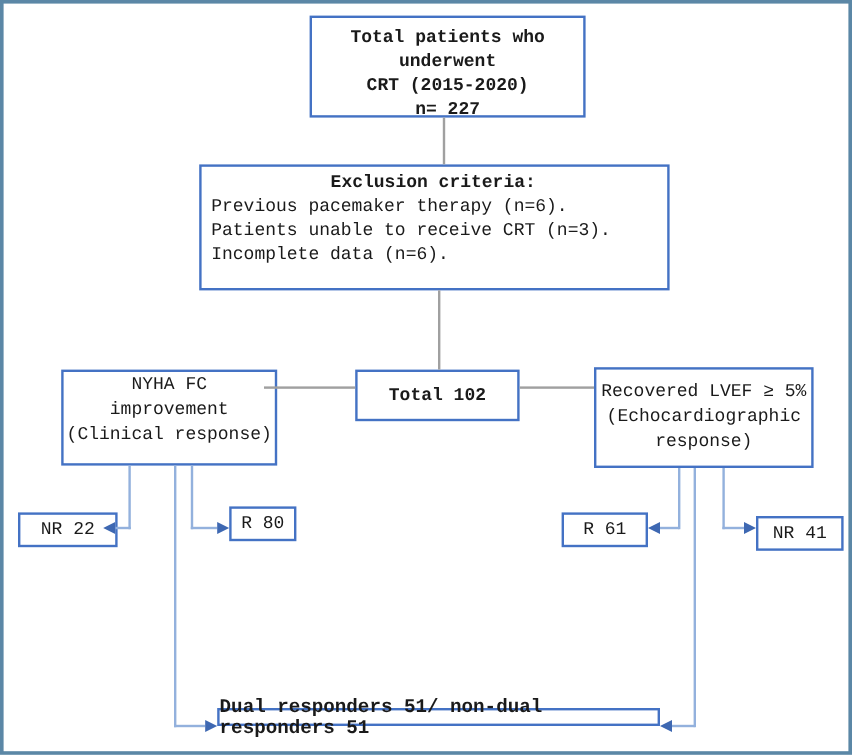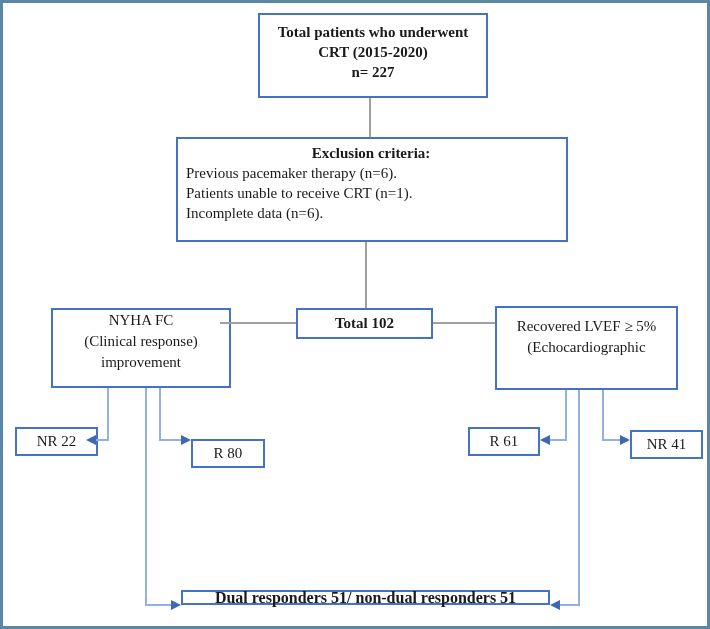--- a/index.html
+++ b/index.html
@@ -22,34 +22,35 @@
     height: 629px;
     background: #fff;
     border: 3px solid var(--frame);
     overflow: hidden;
   }
   .box {
     position: absolute;
     background: #fff;
     border: 2px solid var(--box-border);
     font-size: 15px;
+    font-family: Liberation Mono, monospace;
   }
   .center { text-align: center; }
   .flexc { display: flex; align-items: center; justify-content: center; }
   .bold { font-weight: bold; }
 
   .top-box { left: 255px; top: 10px; width: 230px; height: 85px; padding-top: 7px; line-height: 20px; }
-  .excl-box { left: 173px; top: 134px; width: 392px; height: 105px; padding: 4px 10px 0 8px; line-height: 20px; }
+  .excl-box { left: 163px; top: 134px; width: 392px; height: 105px; padding: 4px 10px 0 8px; line-height: 20px; }
   .excl-box .item { white-space: pre-wrap; }
-  .total-box { left: 293px; top: 305px; width: 137px; height: 31px; }
+  .total-box { left: 293px; top: 305px; width: 137px; height: 43px; }
   .nyha-box { left: 48px; top: 305px; width: 180px; height: 80px; line-height: 21px; }
   .lvef-box { left: 492px; top: 303px; width: 183px; height: 84px; padding-top: 8px; line-height: 21px; }
   .small-box { height: 29px; }
   .nr22-box { left: 12px;  top: 424px; width: 83px; }
-  .r80-box  { left: 188px; top: 436px; width: 74px; }
+  .r80-box  { left: 188px; top: 419px; width: 56px; }
   .r61-box  { left: 465px; top: 424px; width: 72px; }
   .nr41-box { left: 627px; top: 427px; width: 73px; }
   .bottom-box { left: 178px; top: 587px; width: 369px; height: 15px; font-size: 16px; }
 
   .line { position: absolute; }
   .gline { background: var(--connector-gray); }
   .bline { background: var(--connector-blue); }
 
   .arr {
     position: absolute; width: 0; height: 0;
@@ -66,37 +67,38 @@
 
   <div class="box top-box center bold">
     <div>Total patients who underwent</div>
     <div>CRT (2015-2020)</div>
     <div>n= 227</div>
   </div>
 
   <div class="box excl-box">
     <div class="center bold">Exclusion criteria:</div>
     <div class="item">Previous pacemaker therapy (n=6).</div>
-    <div class="item">Patients unable to receive CRT (n=1).</div>
+    <div class="item">Patients unable to receive CRT (n=3).</div>
     <div class="item">Incomplete data (n=6).</div>
   </div>
 
   <div class="box total-box flexc bold">
     <span>Total 102</span>
   </div>
 
   <div class="box nyha-box center">
     <div>NYHA FC</div>
+    <div>improvement</div>
     <div>(Clinical response)</div>
-    <div>improvement</div>
   </div>
 
   <div class="box lvef-box center">
     <div>Recovered LVEF ≥ 5%</div>
     <div>(Echocardiographic</div>
+    <div>response)</div>
   </div>
 
   <div class="box small-box nr22-box flexc">
     <span>NR 22</span>
   </div>
   <div class="box small-box r80-box flexc">
     <span>R 80</span>
   </div>
   <div class="box small-box r61-box flexc">
     <span>R 61</span>

